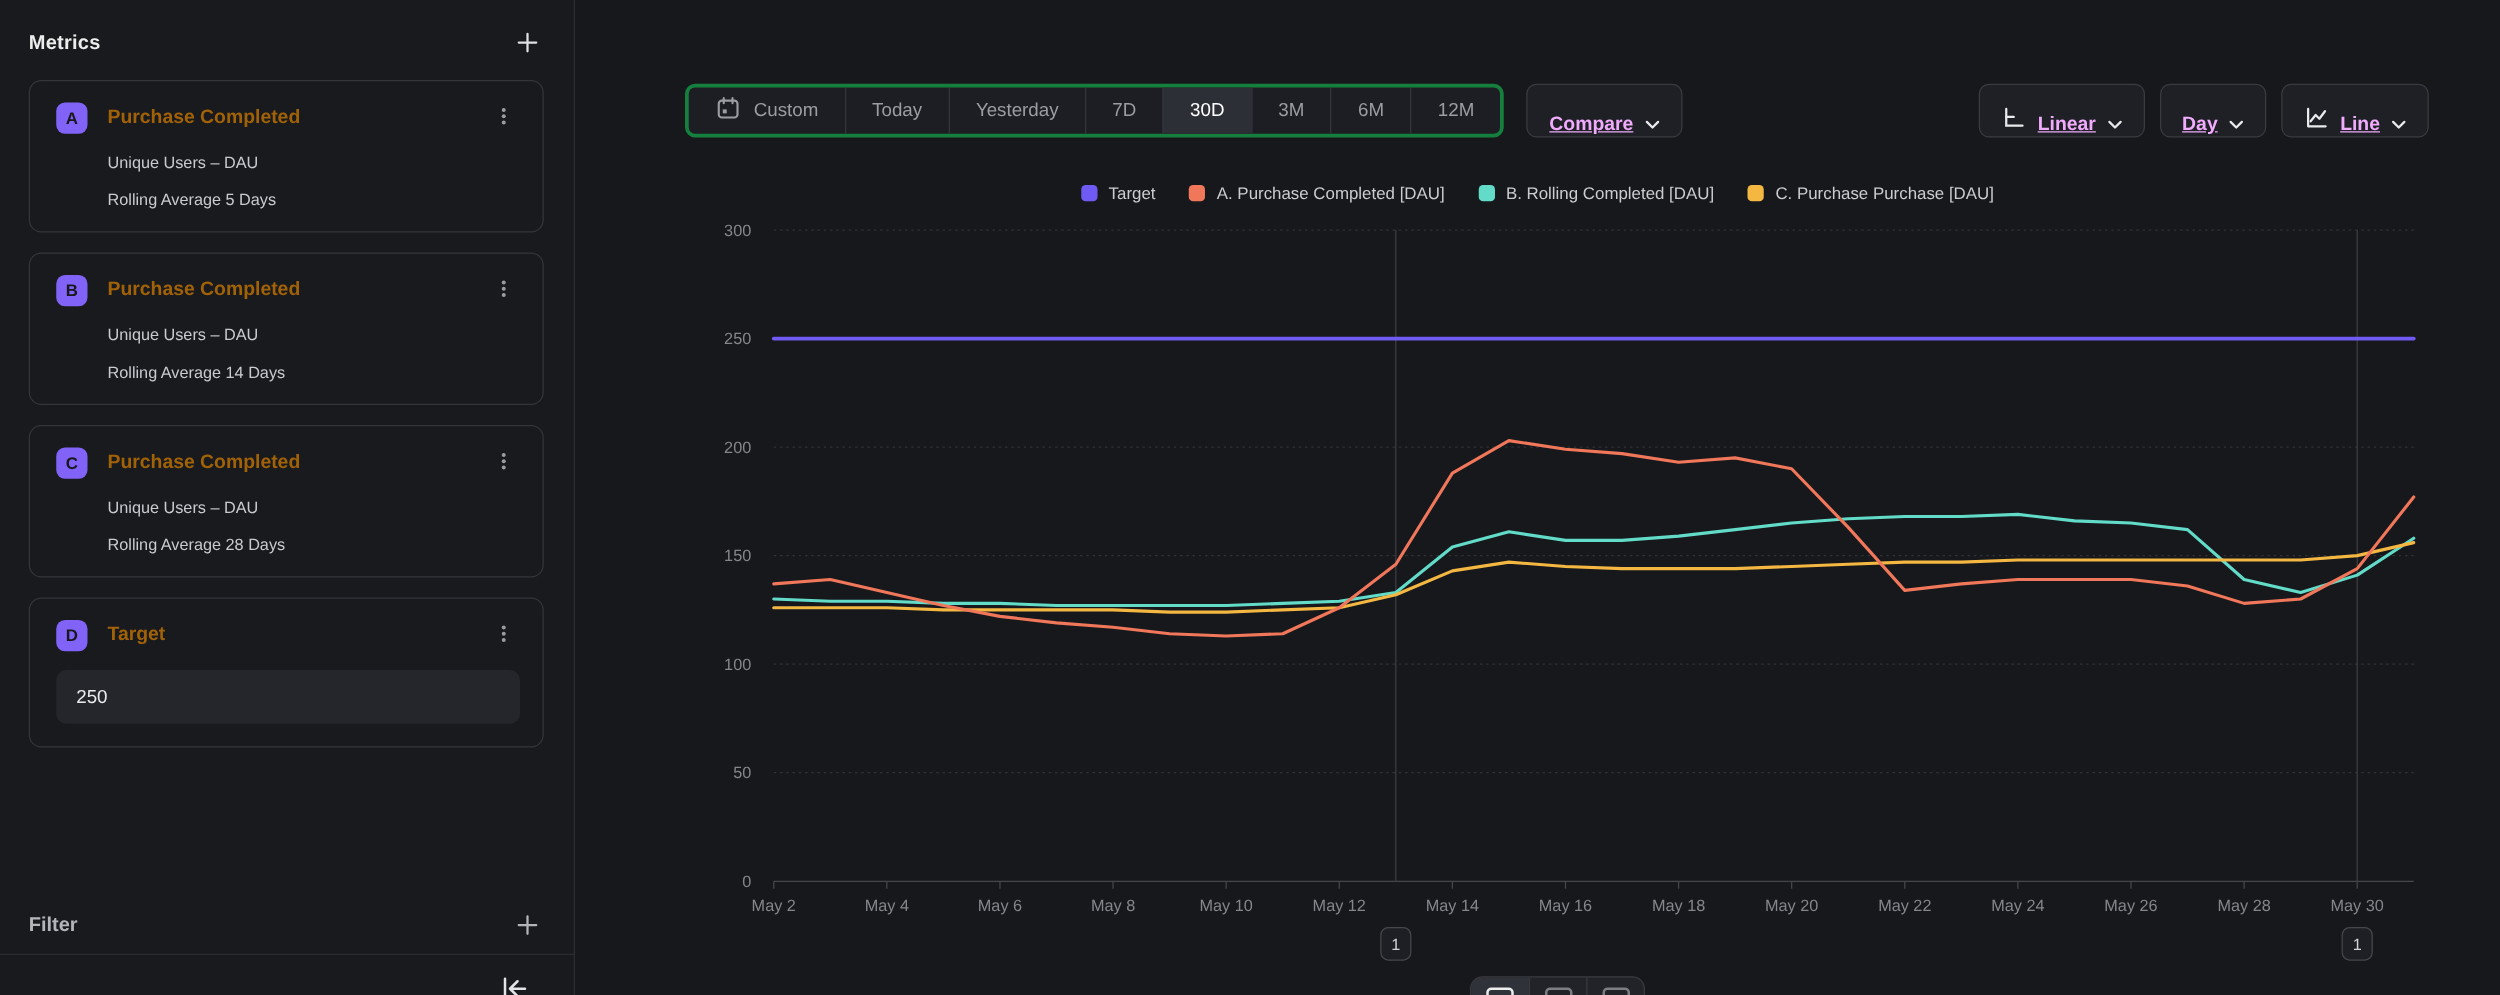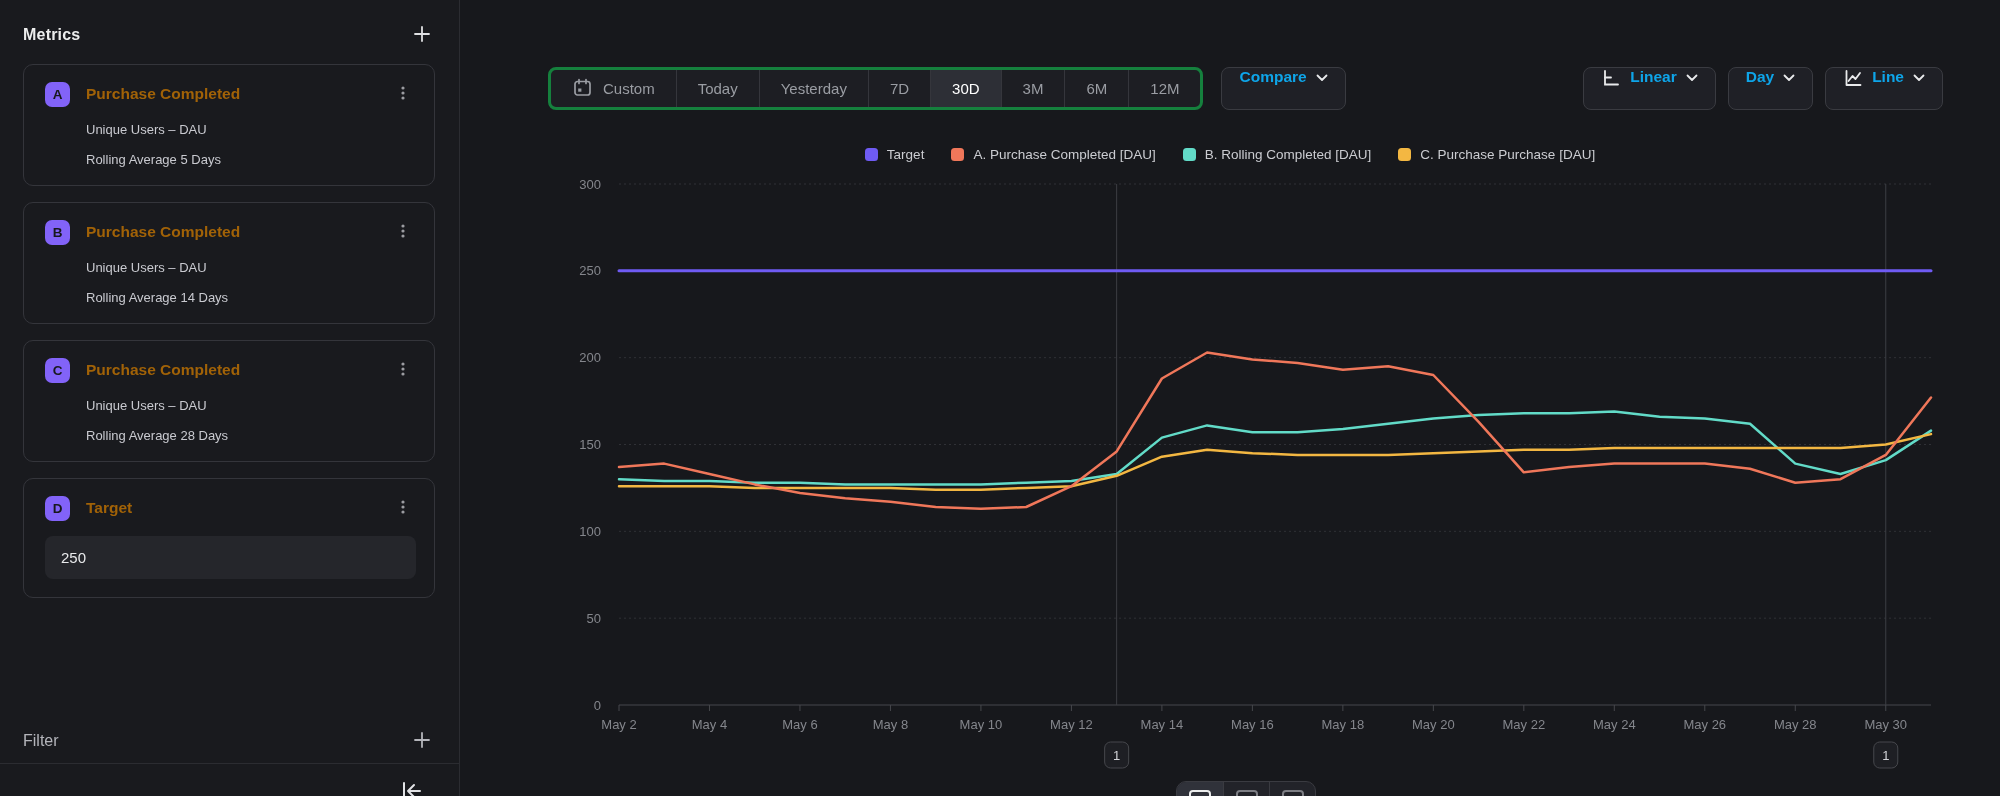--- a/index.html
+++ b/index.html
@@ -19,38 +19,38 @@
   .badge { width:25px; height:25px; border-radius:7px; display:flex; align-items:center;
     justify-content:center; font-size:13.5px; font-weight:700; color:#17181c; flex:0 0 auto; }
   .card-title { margin-left:16px; font-size:15.5px; font-weight:700; color:#a16207; }
   .kebab { margin-left:auto; }
   .card-sub { margin:15px 0 0 41px; font-size:13px; color:#c9cad0; }
   .target-input { margin-top:15px; height:43px; width:100%; background:#25262b; border:none;
     border-radius:8px; color:#e9eaec; font-size:15px; padding:0 16px;
     font-family:"Liberation Sans", sans-serif; }
   .filter-row { position:absolute; left:23px; right:24px; top:728px;
     display:flex; align-items:center; justify-content:space-between; }
-  .filter-label { font-size:16px; font-weight:400; color:#b4b5bb; }
+  .filter-label { font-size:16px; font-weight:700; color:#b4b5bb; }
   .sb-divider { position:absolute; left:0; top:763px; width:460px; border-top:1px solid #2b2c31; }
   .collapse-btn { position:absolute; left:399px; top:780px; background:none; border:none; cursor:pointer; }
 
   
   .main { position:absolute; left:460px; top:0; width:1540px; height:796px; }
   .toolbar { position:absolute; left:88px; right:57px; top:67px; height:43px;
     display:flex; align-items:stretch; }
   .seg-ctrl { display:flex; border:3px solid #15803d; border-radius:8px; background:#1d1e23;
     overflow:hidden; }
   .seg { display:flex; align-items:center; gap:10px; padding:0 21px; font-size:15px;
     color:#9a9da3; background:none; border:none; border-left:1px solid #35363c; cursor:pointer;
     font-family:"Liberation Sans", sans-serif; }
   .seg:first-child { border-left:none; }
   .seg.active { background:#2d2f36; color:#ffffff; font-weight:400; }
-  .tb-btn { display:flex; align-items:flex-start; gap:9px; padding:0 17px; border:1px solid #3a3b41;
-    border-radius:8px; background:#1f2026; color:#0ea5e9; font-size:15.5px; font-weight:700;
-    cursor:pointer; font-family:"Liberation Sans", sans-serif; }
+  .tb-btn { display:flex; align-items:flex-end; gap:9px; padding:0 17px; border:1px solid #3a3b41;
+    border-radius:8px; background:#1f2026; color:#f0abfc; font-size:15.5px; font-weight:700;
+    cursor:pointer; font-family:"Liberation Sans", sans-serif;text-decoration:underline; }
   .compare { margin-left:18px; }
   .spacer { flex:1; }
   .right-gap { margin-left:12px; }
 
   .legend { position:absolute; left:0; top:147px; width:1540px; display:flex;
     justify-content:center; gap:27px; }
   .legend-item { display:flex; align-items:center; gap:9px; cursor:pointer; }
   .swatch { width:13px; height:13px; border-radius:3.5px; }
   .legend-label { font-size:13.5px; color:#cbccd1; }
 

